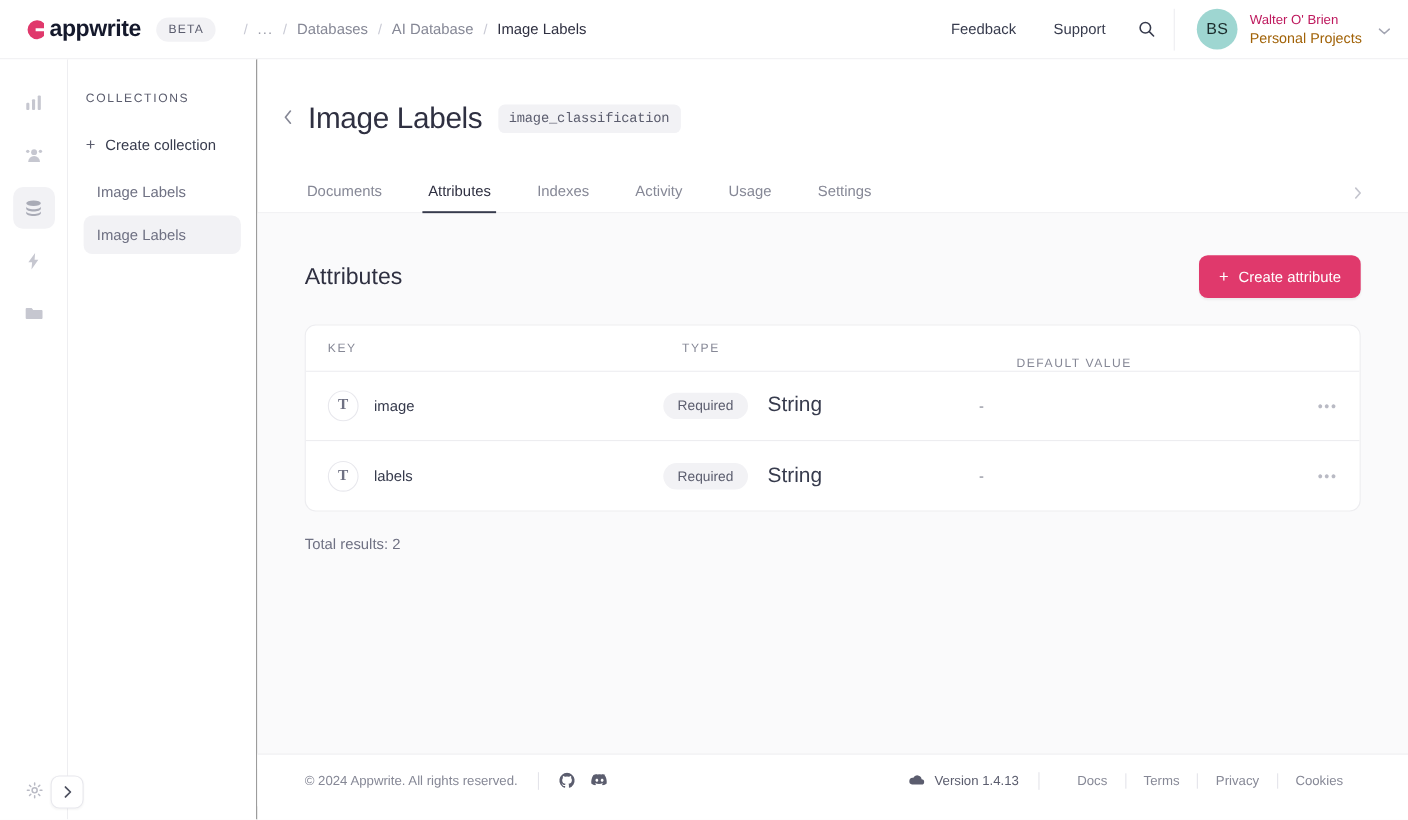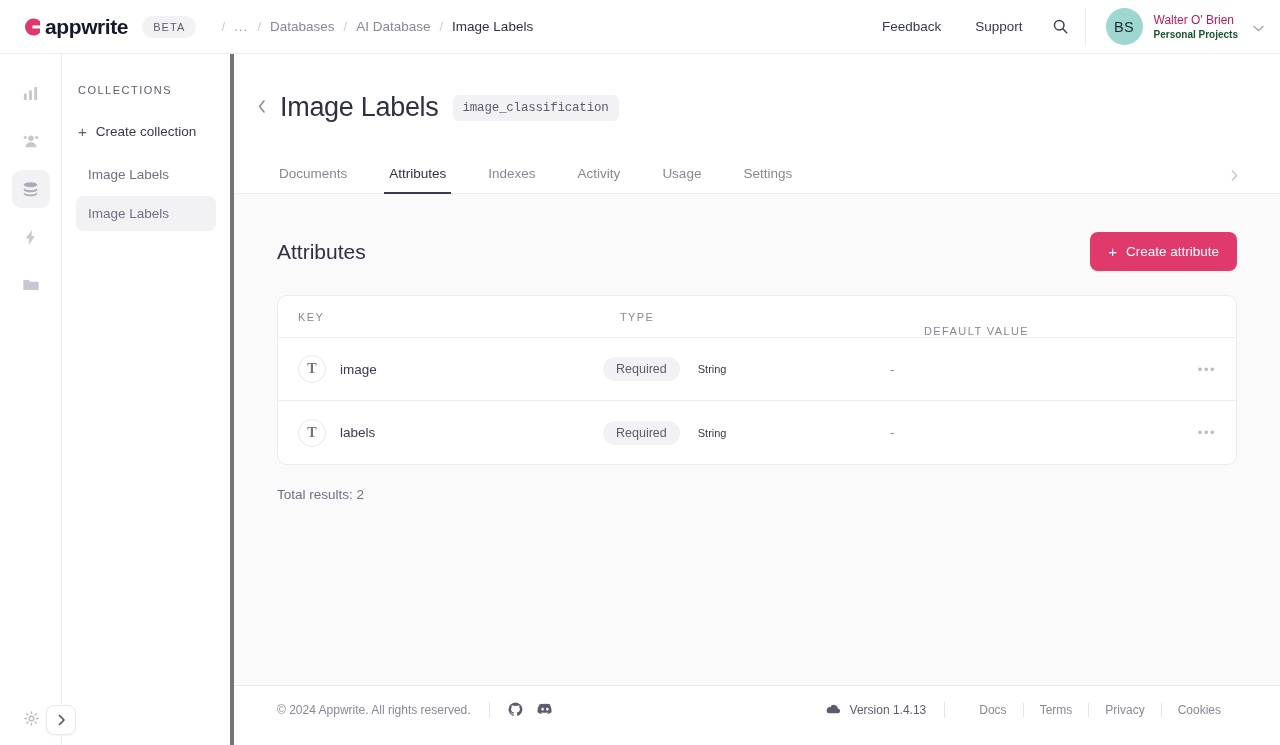--- a/index.html
+++ b/index.html
@@ -44,21 +44,21 @@
     padding: 0 16px 0 20px; gap: 11px;
   }
   .avatar {
     width: 37px; height: 37px; border-radius: 50%;
     background: #9ed6d1; color: #1a2b2b;
     display: flex; align-items: center; justify-content: center;
     font-size: 14.5px; letter-spacing: 0.3px;
   }
   .user-names { line-height: 1.35; }
   .user-name { font-size: 12px; color: #be185d; }
-  .user-org { font-size: 10px; color: #14532d; font-weight: bold; }
+  .user-org { font-size: 13px; color: #a16207; }
   .user-caret { color: #a3a5b2; font-size: 11px; margin-left: 4px; margin-top: 3px; }
 
   
   .rail {
     position: absolute; left: 0; top: 54px; width: 62px; height: 691px;
     background: #ffffff; border-right: 1px solid #ededf0;
   }
   .rail-item {
     width: 38px; height: 38px; margin: 10px auto 0 auto;
     border-radius: 9px;
@@ -72,21 +72,21 @@
     width: 30px; height: 30px; border-radius: 8px;
     background: #ffffff; border: 1px solid #e8e8ed;
     display: flex; align-items: center; justify-content: center;
     box-shadow: 0 1px 2px rgba(0,0,0,0.04);
     z-index: 5;
   }
 
   
   .collections {
     position: absolute; left: 62px; top: 54px; width: 172px; height: 691px;
-    background: #ffffff; border-right: 4px solid #737373;
+    background: #ffffff; border-right: 1px solid #737373;
     padding: 30px 14px 0 14px;
   }
   .coll-title {
     font-size: 11px; letter-spacing: 1.5px; color: #5b5d6e;
     padding-left: 2px; margin-bottom: 22px;
   }
   .coll-create {
     display: flex; align-items: center; gap: 9px;
     font-size: 13.5px; color: #373b4d; padding: 6px 2px; margin-bottom: 12px;
   }
@@ -187,21 +187,21 @@
     display: flex; align-items: center; justify-content: center;
     font-family: "Liberation Serif", serif;
     font-size: 14px; color: #6f7183; font-weight: bold;
   }
   .key-name { font-size: 13.5px; color: #373b4d; }
   .type-cell { width: 287px; display: flex; align-items: center; gap: 18px; }
   .req-pill {
     background: #f2f2f5; color: #5b5d6e;
     font-size: 12.5px; padding: 5px 13px; border-radius: 14px;
   }
-  .type-name { font-size: 11px; color: #373b4d; }
+  .type-name { font-size: 19px; color: #373b4d; }
   .default-cell { flex: 1; font-size: 13.5px; color: #868896; }
   .menu-cell { width: 40px; display: flex; justify-content: flex-end; }
   .dots3 { color: #b9bac4; font-size: 13px; letter-spacing: 1.5px; line-height: 1; }
 
   .total-results { margin-top: 22px; font-size: 13.5px; color: #6f7183; }
 
   
   .footer {
     position: absolute; left: 234px; bottom: 12px; width: 1046px; height: 48px;
     background: #ffffff;

